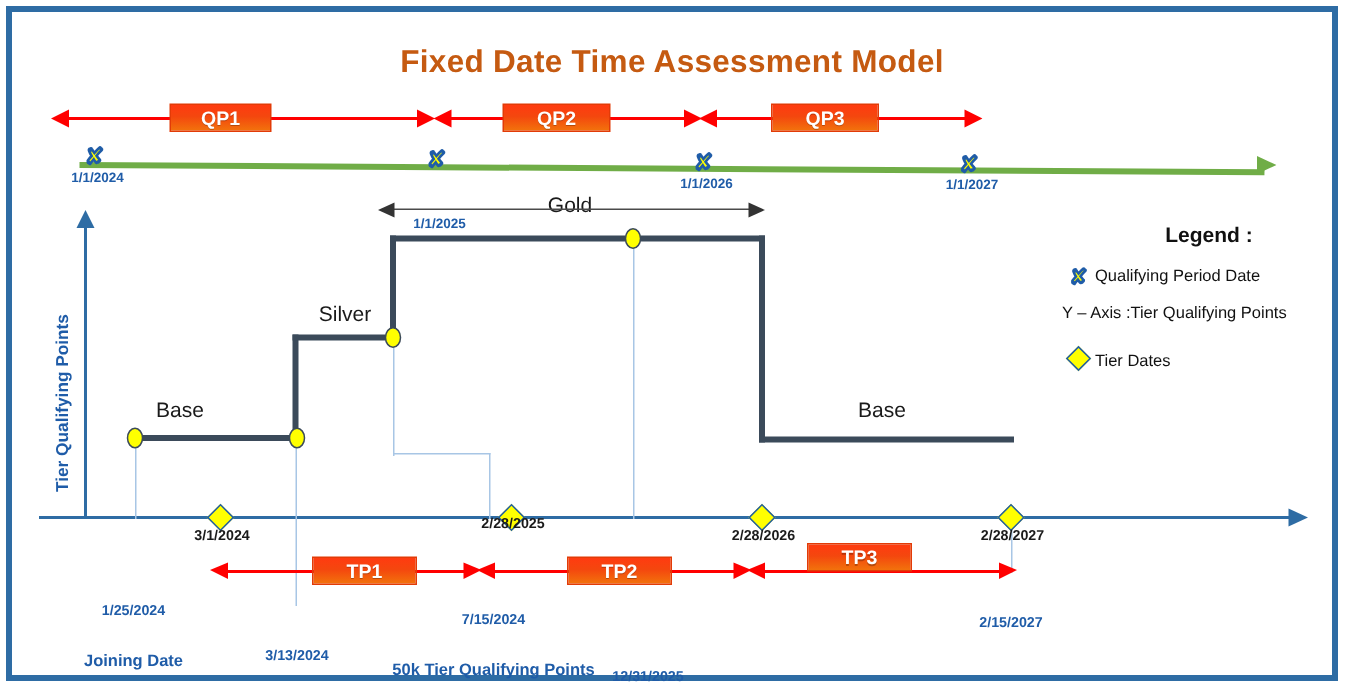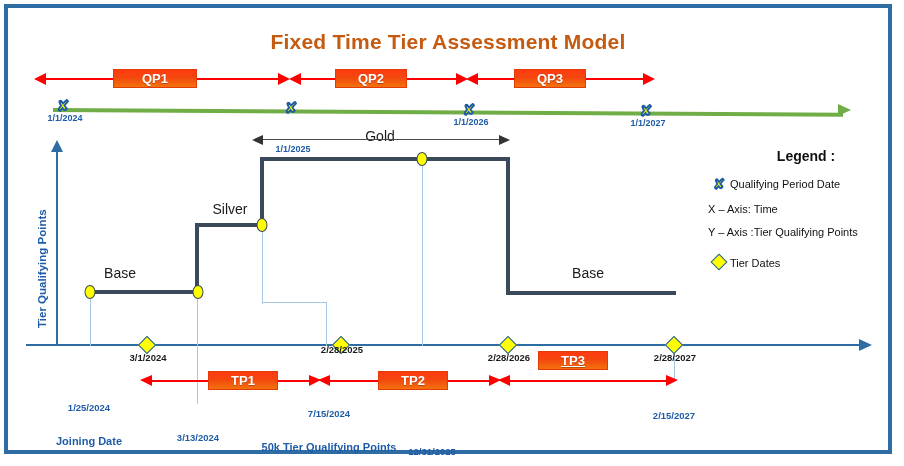--- a/index.html
+++ b/index.html
@@ -42,21 +42,21 @@
   .ldia{display:inline-block;width:12px;height:12px;background:#FFFF00;border:1.3px solid #1F5CA8;transform:rotate(45deg);box-sizing:border-box;}
   .ltext-only{margin-bottom:11px;font-size:11px;color:#111;white-space:nowrap;}
   .tierlab{position:absolute;font-size:14px;color:#1a1a1a;transform:translateX(-50%);}
 </style>
 </head>
 <body>
 
 <div id="stage">
   <div id="frame">
 
-    <div class="abs title txt">Fixed Time Tier Assessment Model</div>
+    <div class="abs title txt">Fixed Date Time Assessment Model</div>
 
     <div class="redline" style="left:33px;top:70px;width:245px;"></div>
     <svg class="abs" style="left:26px;top:64px;" width="14" height="14">
       <polygon points="0,7 12,1 12,13" fill="#FF0000"></polygon>
       </svg>
     <svg class="abs" style="left:268px;top:64px;" width="14" height="14">
       <polygon points="14,7 2,1 2,13" fill="#FF0000"></polygon>
       </svg>
 
     <div class="redline" style="left:288px;top:70px;width:167px;"></div>
@@ -68,21 +68,21 @@
       </svg>
 
     <div class="redline" style="left:465px;top:70px;width:178px;"></div>
     <svg class="abs" style="left:458px;top:64px;" width="14" height="14">
       <polygon points="0,7 12,1 12,13" fill="#FF0000"></polygon>
       </svg>
     <svg class="abs" style="left:633px;top:64px;" width="14" height="14">
       <polygon points="14,7 2,1 2,13" fill="#FF0000"></polygon>
       </svg>
 
-    <div class="qpbar" style="left:105px;top:61px;width:84px;height:19px;font-size:13px;">QP1</div>
+    <div class="qpbar" style="left:105px;top:61px;width:68px;height:19px;font-size:13px;">QP1</div>
     <div class="qpbar" style="left:327px;top:61px;width:72px;height:19px;font-size:13px;">QP2</div>
     <div class="qpbar" style="left:506px;top:61px;width:72px;height:19px;font-size:13px;">QP3</div>
 
     <div class="greenline" style="left:45px;top:100px;width:790px;transform:rotate(0.35deg);transform-origin:left center;"></div>
     <svg class="abs" style="left:827px;top:94px;" width="16" height="16">
       <polygon points="16,8 3,2 3,14" fill="#70AD47"></polygon>
       </svg>
 
     <div class="xmark" style="left:55px;top:97px;">✘</div>
     <div class="xmark" style="left:283px;top:99px;">✘</div>
@@ -168,21 +168,21 @@
     <div class="redline" style="left:498px;top:372px;width:168px;"></div>
     <svg class="abs" style="left:490px;top:366px;" width="14" height="13">
       <polygon points="0,6 12,1 12,12" fill="#FF0000"></polygon>
       </svg>
     <svg class="abs" style="left:656px;top:366px;" width="14" height="13">
       <polygon points="14,6 2,1 2,12" fill="#FF0000"></polygon>
       </svg>
 
     <div class="tpbar" style="left:200px;top:363px;width:70px;height:19px;font-size:13px;">TP1</div>
     <div class="tpbar" style="left:370px;top:363px;width:70px;height:19px;font-size:13px;">TP2</div>
-    <div class="tpbar" style="left:530px;top:343px;width:70px;height:19px;font-size:13px;text-decoration:underline;">TP3</div>
+    <div class="tpbar" style="left:530px;top:354px;width:70px;height:19px;font-size:13px;">TP3</div>
 
     <div class="abs txt ctr" style="left:81px;top:374px;font-size:9.5px;">
       <div class="blueb">1/25/2024</div>
       <div class="blueb" style="font-size:11px;">Joining Date</div>
     </div>
 
     <div class="abs txt ctr" style="left:190px;top:404px;font-size:9.5px;">
       <div class="blueb">3/13/2024</div>
       <div class="blueb" style="font-size:11px;">25k Tier Qualifying Points</div>
       
@@ -206,21 +206,20 @@
 
     <div class="legend">
       <h4>Legend :</h4>
 
       <div class="lrow">
         <span class="gl"><span class="lxm">✘</span></span>
         <span>Qualifying Period Date</span>
       </div>
 
 
-      <div class="ltext-only">X – Axis: Time</div>
 
       <div class="ltext-only" style="margin-bottom:18px;">Y – Axis :Tier Qualifying Points</div>
 
       <div class="lrow">
         <span class="gl"><span class="ldia"></span></span>
         <span>Tier Dates</span>
       </div>
     </div>
 
   </div>

